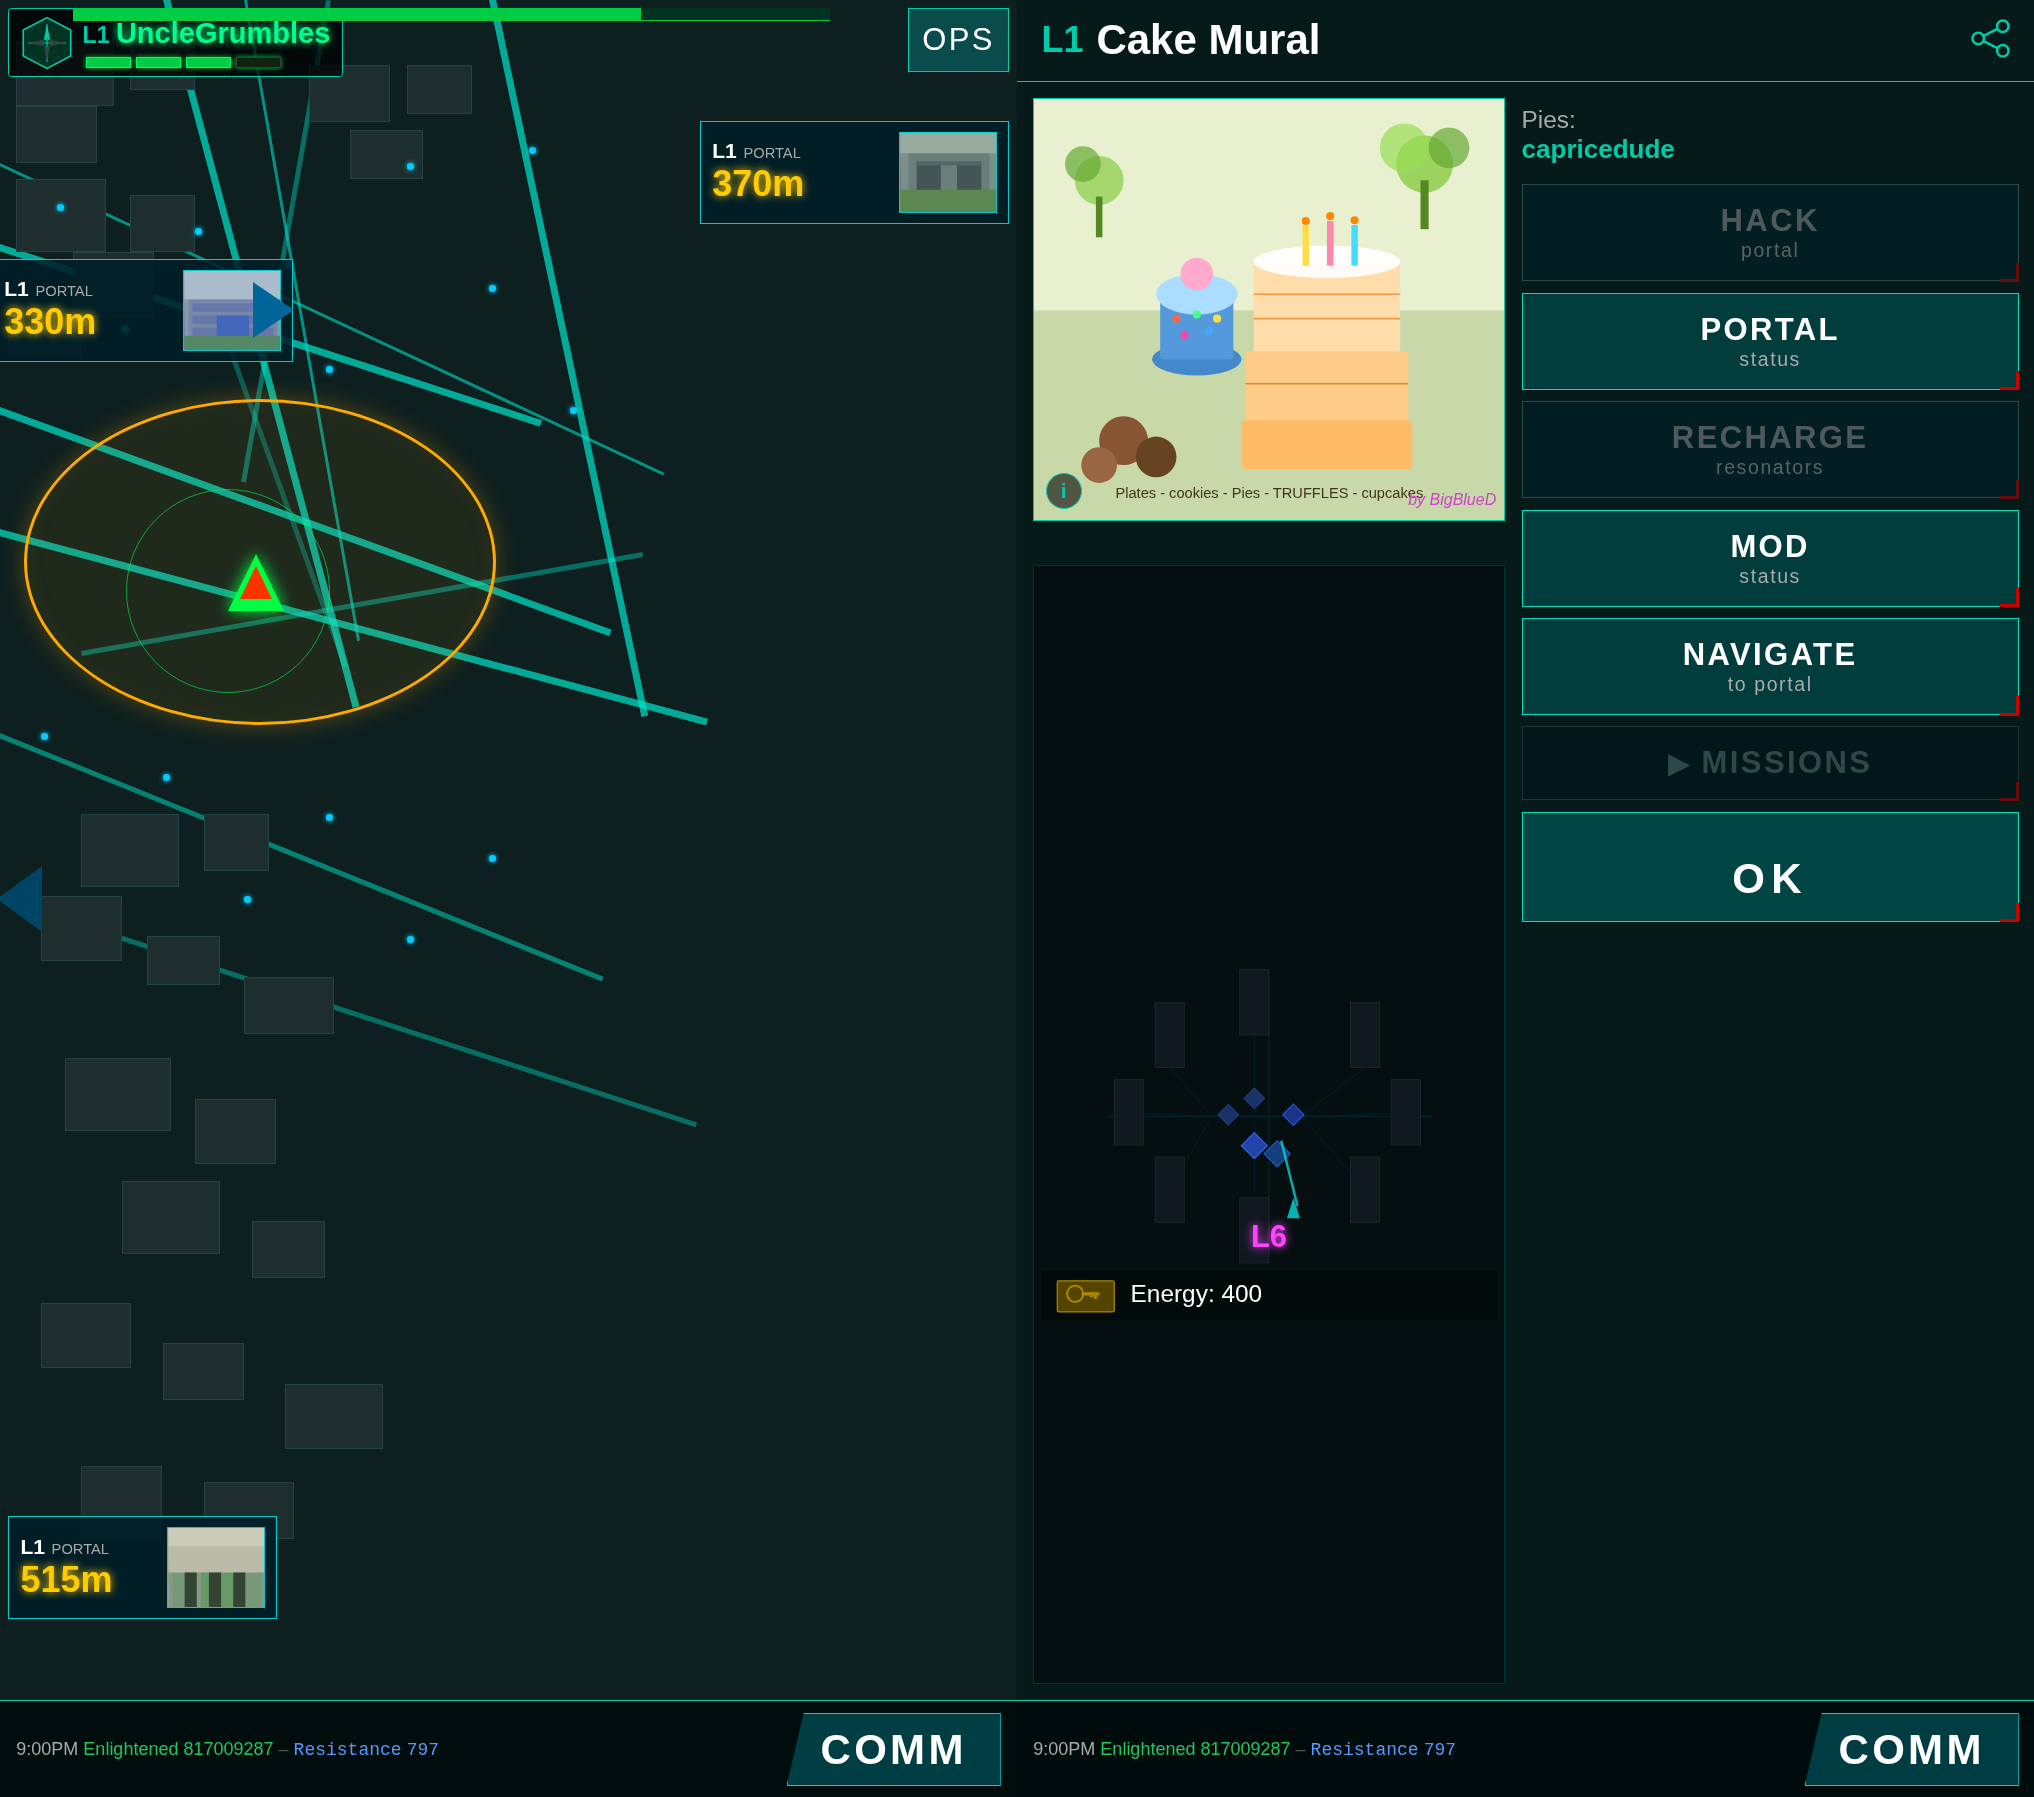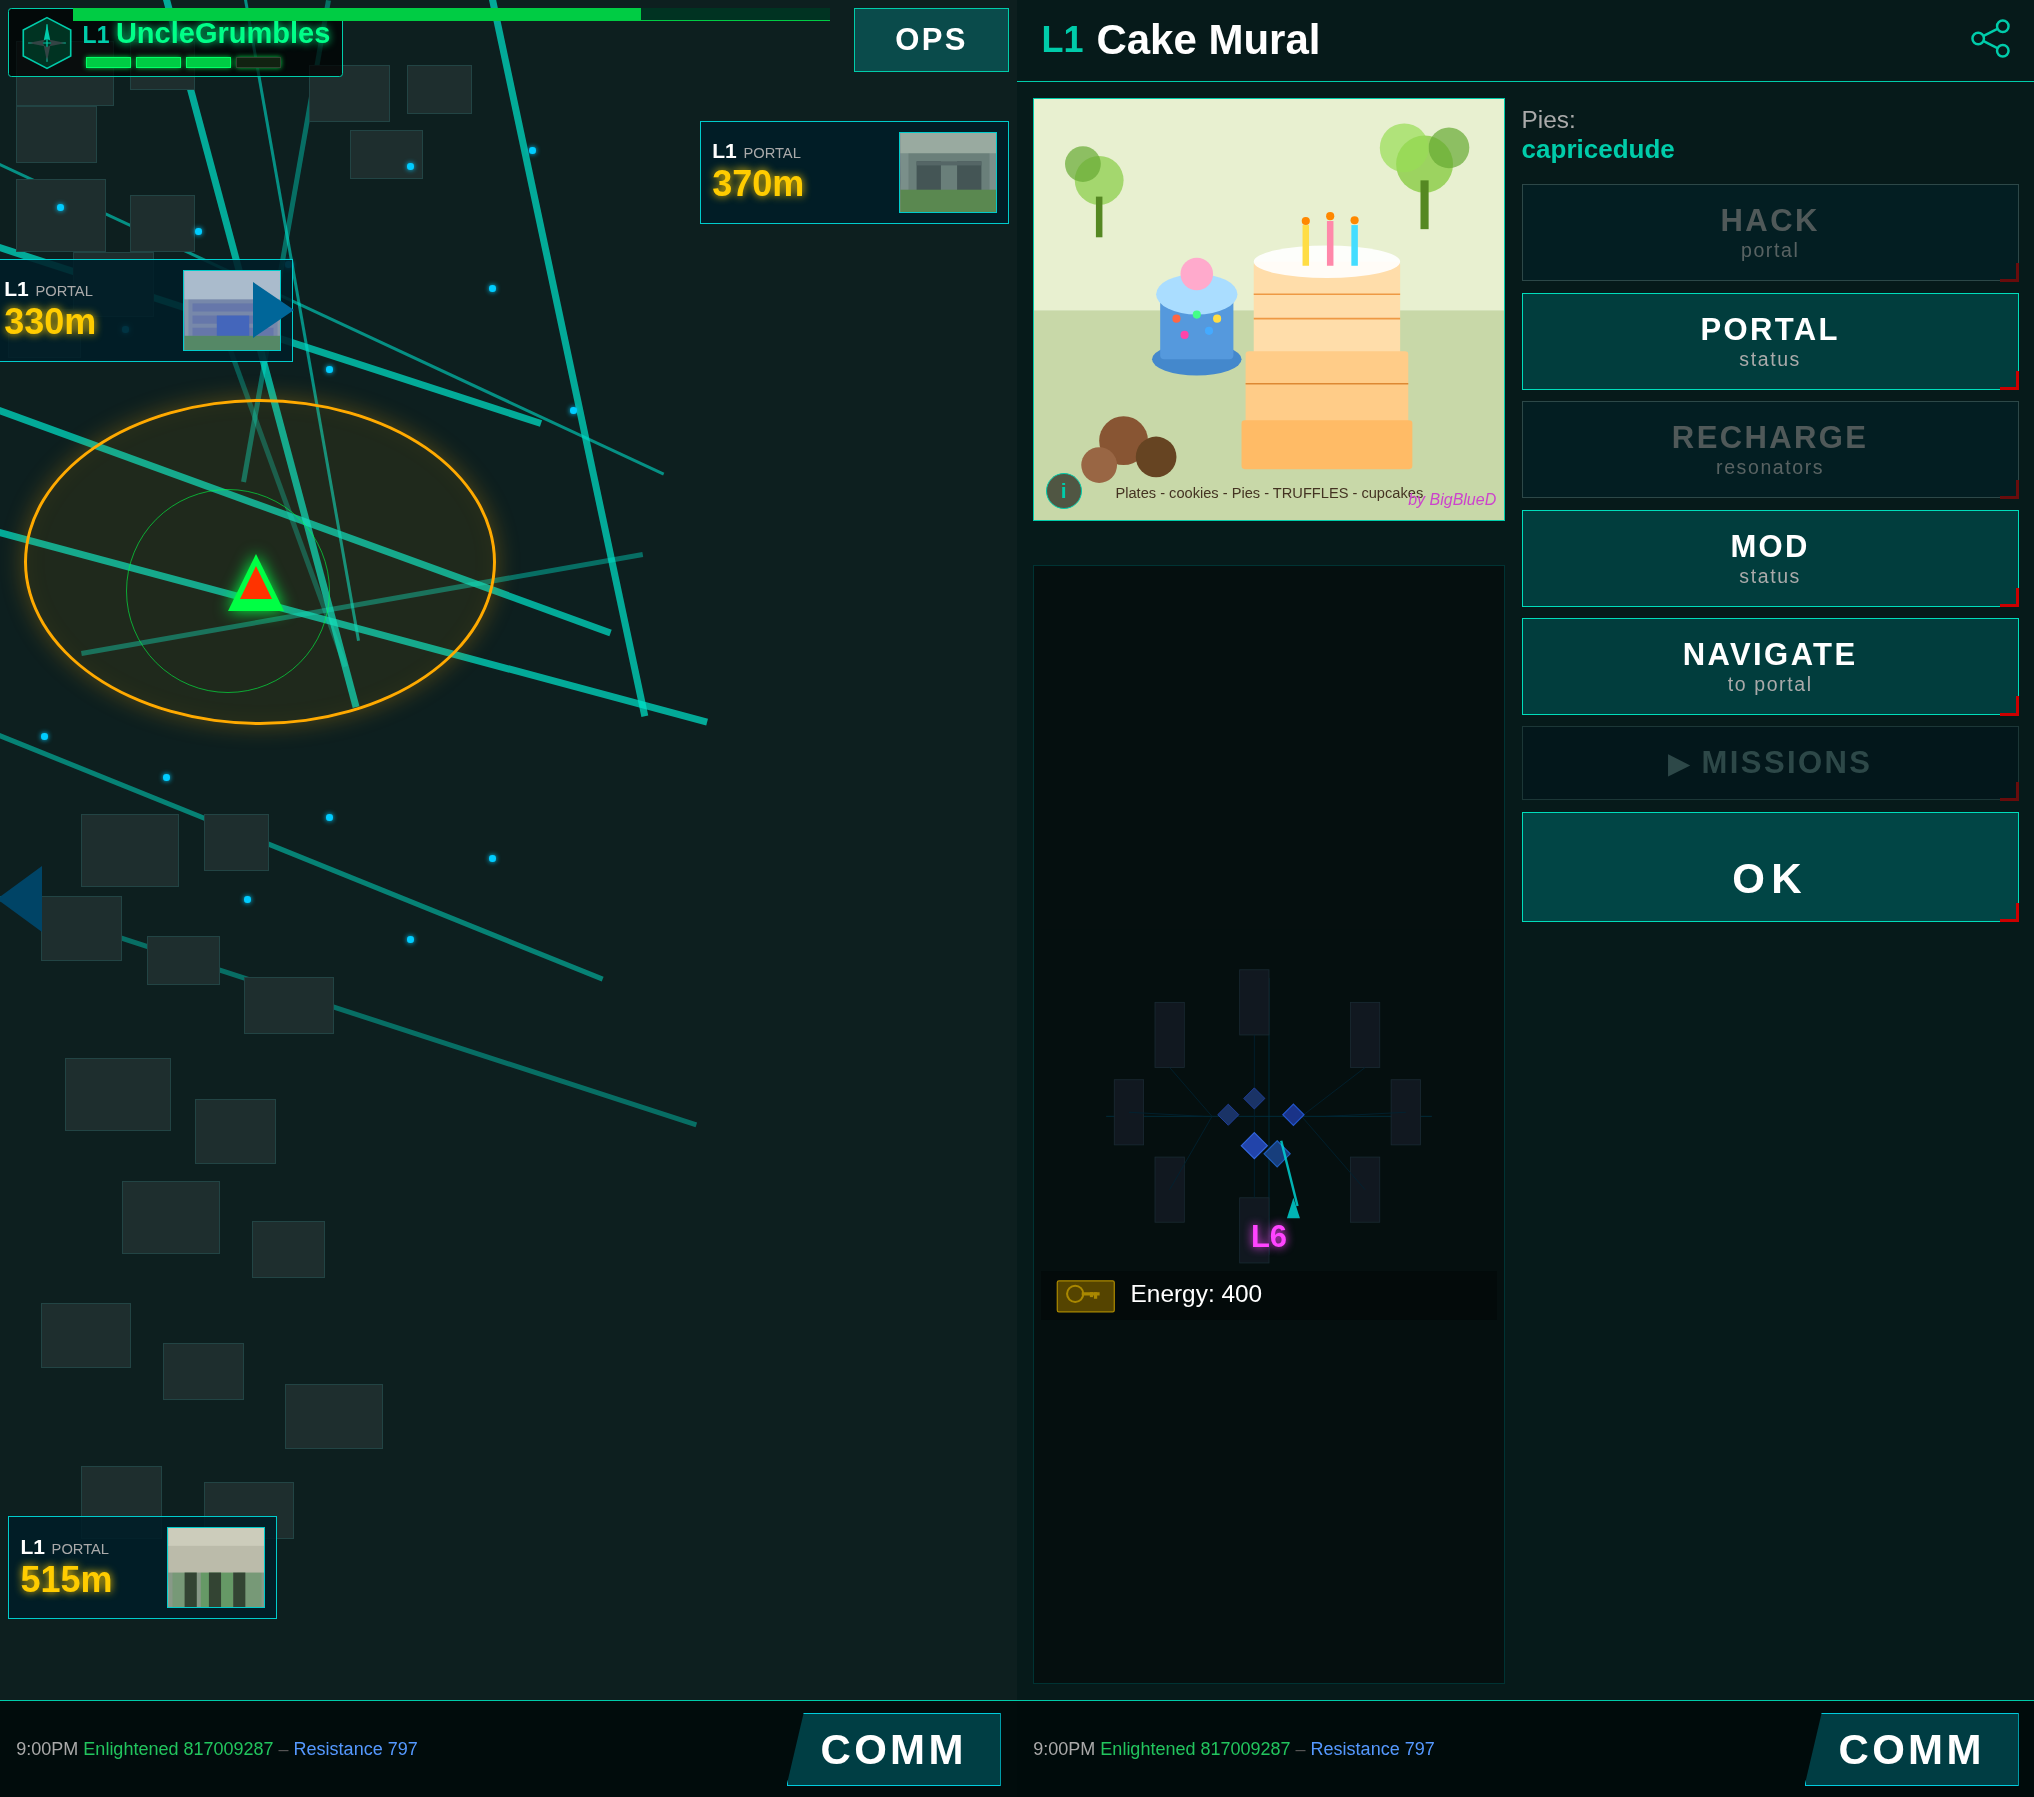--- a/index.html
+++ b/index.html
@@ -124,22 +124,22 @@
       background: #00cc44;
       border: 0.8px solid #00ff66;
       box-shadow: 0 0 4.9px #00cc44;
     }
 
     .ops-button {
       background: rgba(10, 80, 80, 0.9);
       border: 1.6px solid #00ccaa;
       color: white;
       font-size: 31px;
-      font-weight: bold;
-      padding: 13px 40px;
+      font-weight: normal;
+      padding: 13px 13px;
       letter-spacing: 2.4px;
       cursor: pointer;
     }
 
     
     .portal-card {
       position: absolute;
       background: rgba(0, 30, 40, 0.88);
       border: 1.6px solid #00cccc;
       display: flex;
@@ -255,20 +255,21 @@
     .status-time {
       color: #aaaaaa;
     }
 
     .status-enlightened {
       color: #22c55e;
     }
 
     .status-resistance {
       color: #5599ff;
+      font-family: Liberation Mono, monospace;
     }
 
     .comm-button {
       background: rgba(0, 180, 200, 0.3);
       border: 1.6px solid #00ccdd;
       color: white;
       font-size: 42px;
       font-weight: bold;
       padding: 11.4px 33px;
       letter-spacing: 3.3px;

